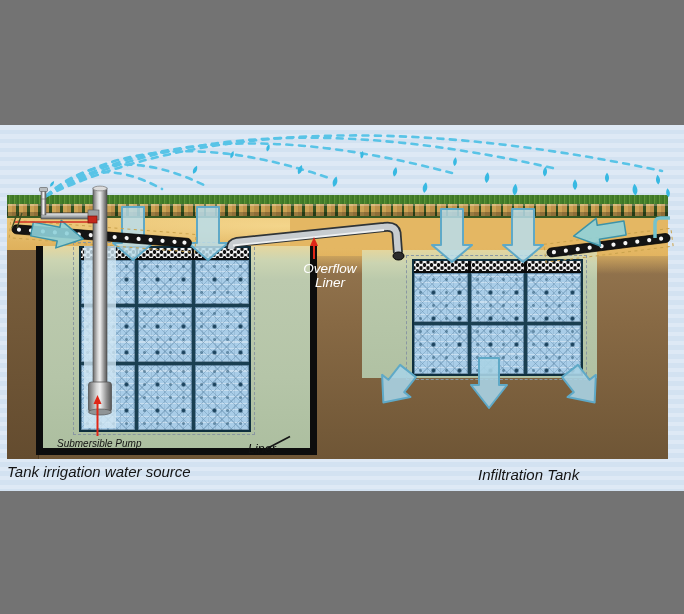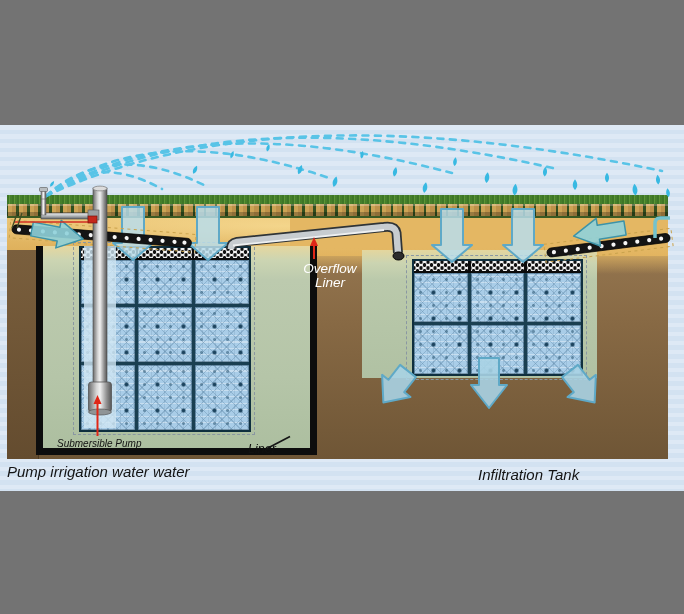--- a/index.html
+++ b/index.html
@@ -271,15 +271,15 @@
     </g>
     <path d="M266,449 L290,436.5" stroke="#151515" stroke-width="1.6"></path>
   </svg>
 
   <div class="lbl lbl-overflow">
     <div>Overflow</div>
     <div>Liner</div>
   </div>
   <div class="lbl lbl-pump">Submersible Pump</div>
   <div class="lbl lbl-liner">Liner</div>
-  <div class="caption caption-left">Pump irrigation water water</div>
+  <div class="caption caption-left">Tank irrigation water source</div>
   <div class="caption caption-right">Infiltration Tank</div>
 </div>
 
 </body></html>

